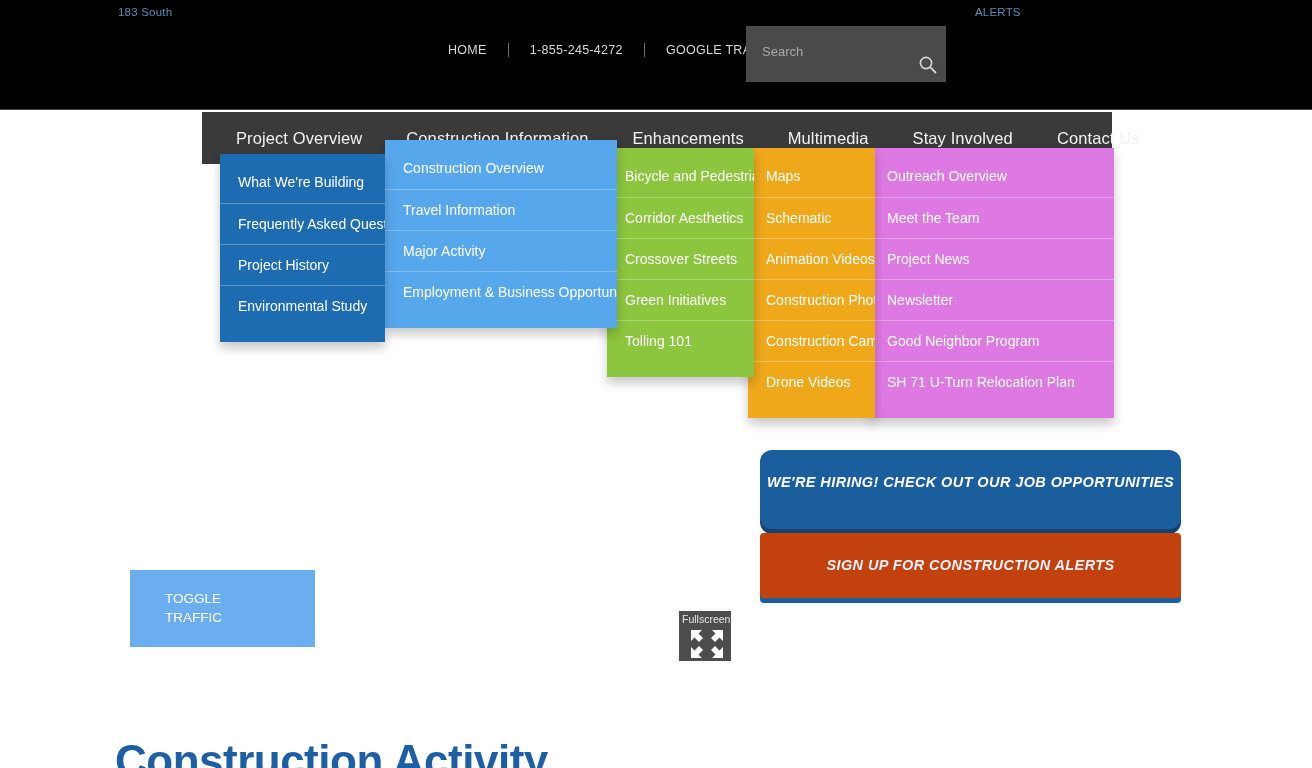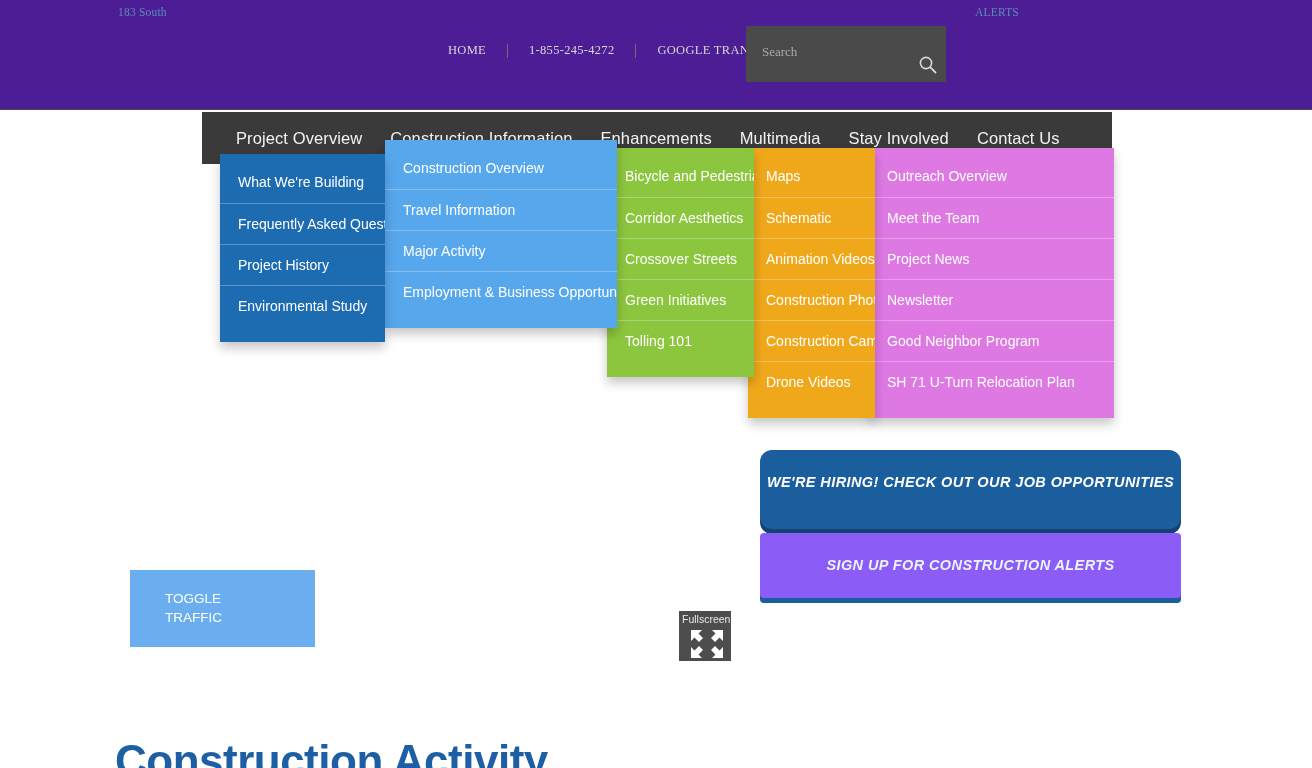--- a/index.html
+++ b/index.html
@@ -7,22 +7,21 @@
     width: 1312px; height: 768px;
     background: #ffffff;
     font-family: "Liberation Sans", sans-serif;
     overflow: hidden;
   }
   .page { position: relative; width: 1312px; height: 768px; background:#fff; }
 
   
   .header {
     position: absolute; left:0; top:0; width:1312px; height:110px;
-    background: #4c1d95;
-    font-family: Liberation Serif, serif;
+    background: #000000;
   }
   .header-rule {
     position:absolute; left:0; top:109px; width:1312px; height:1px;
     background:#4a4a4a;
   }
   .brand-left {
     position:absolute; left:118px; top:6px;
     font-size:11.5px; color:#5b8db8; letter-spacing:.2px;
   }
   .brand-right {
@@ -50,21 +49,21 @@
     position:absolute; right:8px; bottom:7px; width:20px; height:20px;
   }
 
   
   .mainnav {
     position:absolute; left:202px; top:112px; width:910px; height:52px;
     background:#3a3a3a;
   }
   .mainnav-inner {
     display:flex; align-items:center; height:52px;
-    padding-left:20px; gap:0px;
+    padding-left:20px; gap:16px;
   }
   .nav-item {
     font-size:16.5px; color:#f2f2f2; padding:0 14px;
     white-space:nowrap; cursor:pointer; letter-spacing:.1px;
   }
 
   
   .dd {
     position:absolute;
     padding-top:8px;
@@ -114,21 +113,21 @@
     cursor:pointer;
   }
   .cta-hiring {
     top:450px; height:79px; line-height:65px;
     background:#1b5e9e; color:#ffffff; font-size:14.5px;
     box-shadow: 0 5px 0 #134273;
     border-radius: 12px;
   }
   .cta-alerts {
     top:533px; height:65px; line-height:65px;
-    background:#8b5cf6; color:#eaf3fd; font-size:14.5px;
+    background:#c2410c; color:#eaf3fd; font-size:14.5px;
     box-shadow: 0 5px 0 #1b5e9e;
   }
 
   
   .page-heading {
     position:absolute; left:115px; top:736px;
     font-size:44px; font-weight:bold; color:#1d5fa4;
     letter-spacing:-.5px; white-space:nowrap;
   }
 </style>

